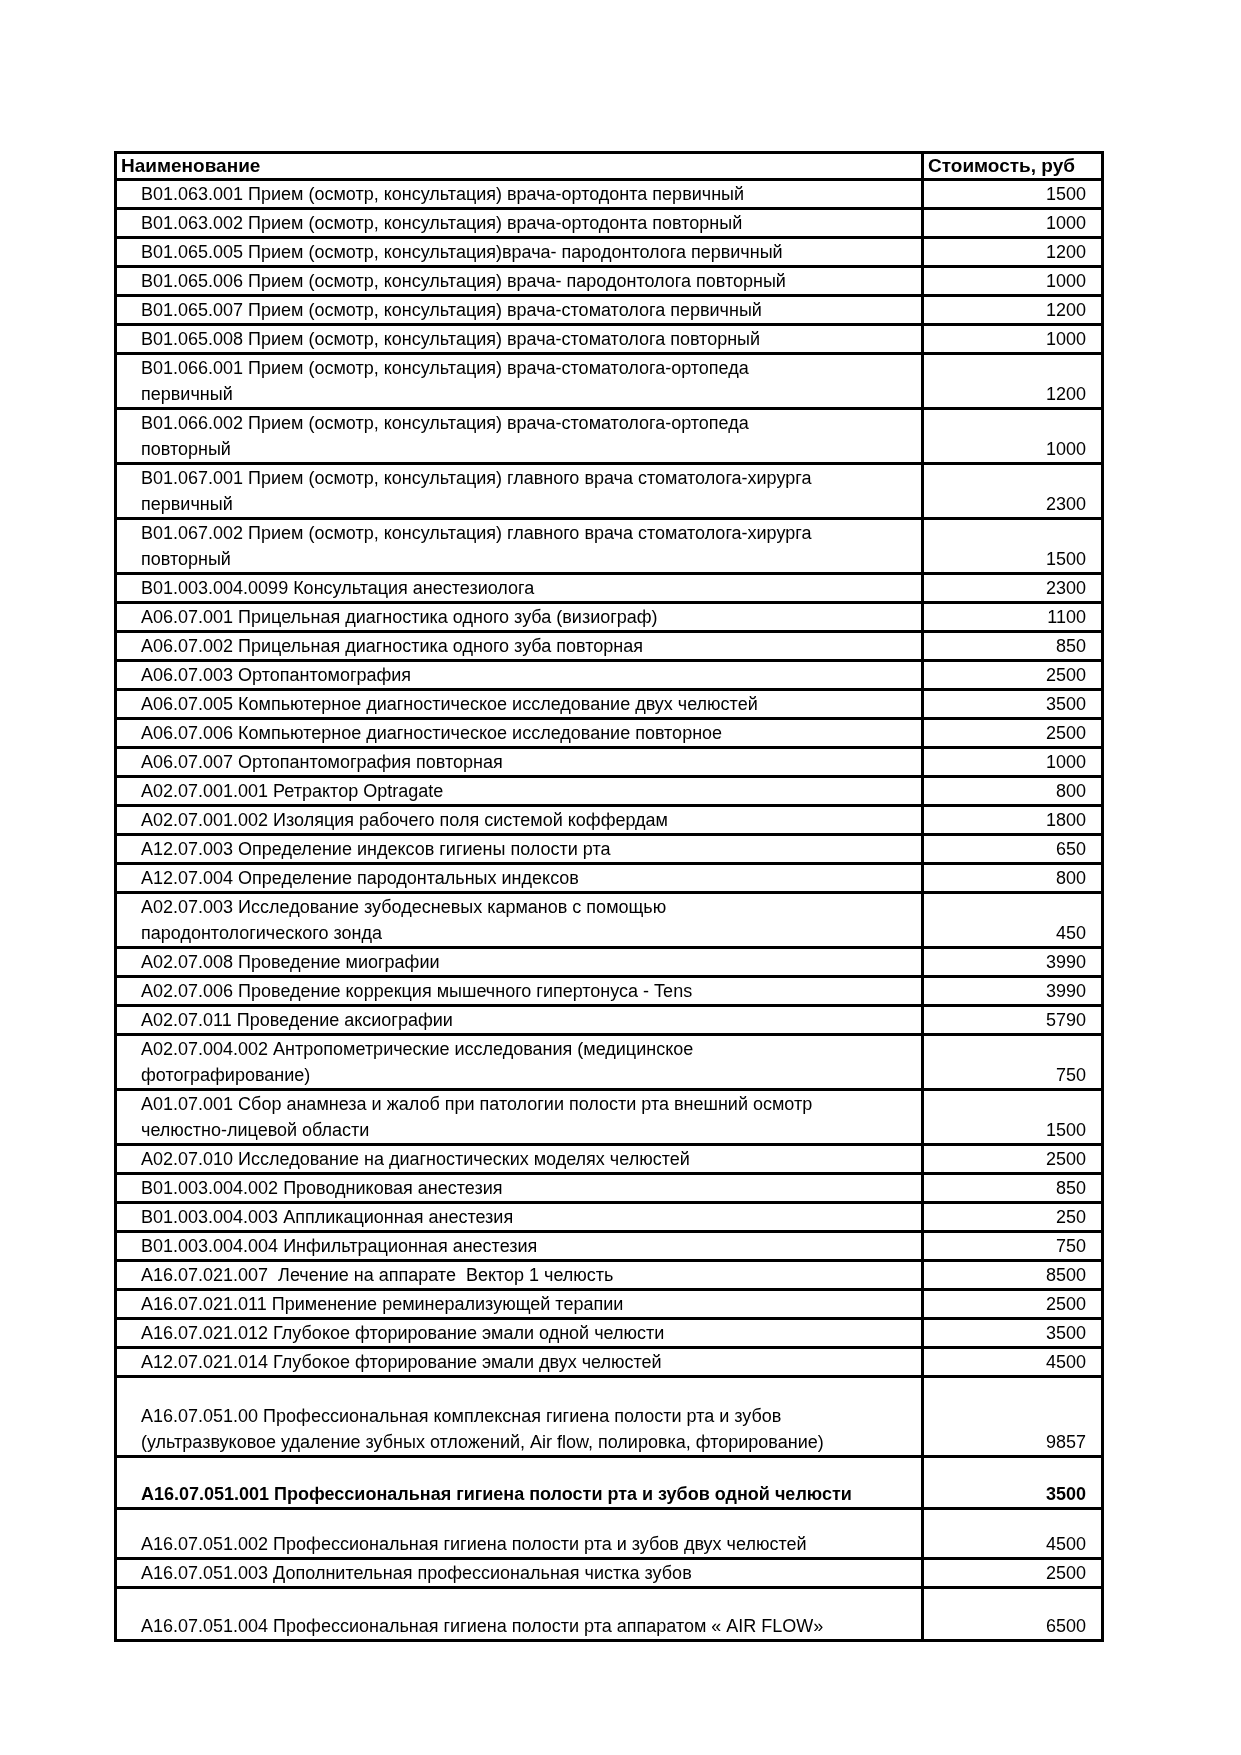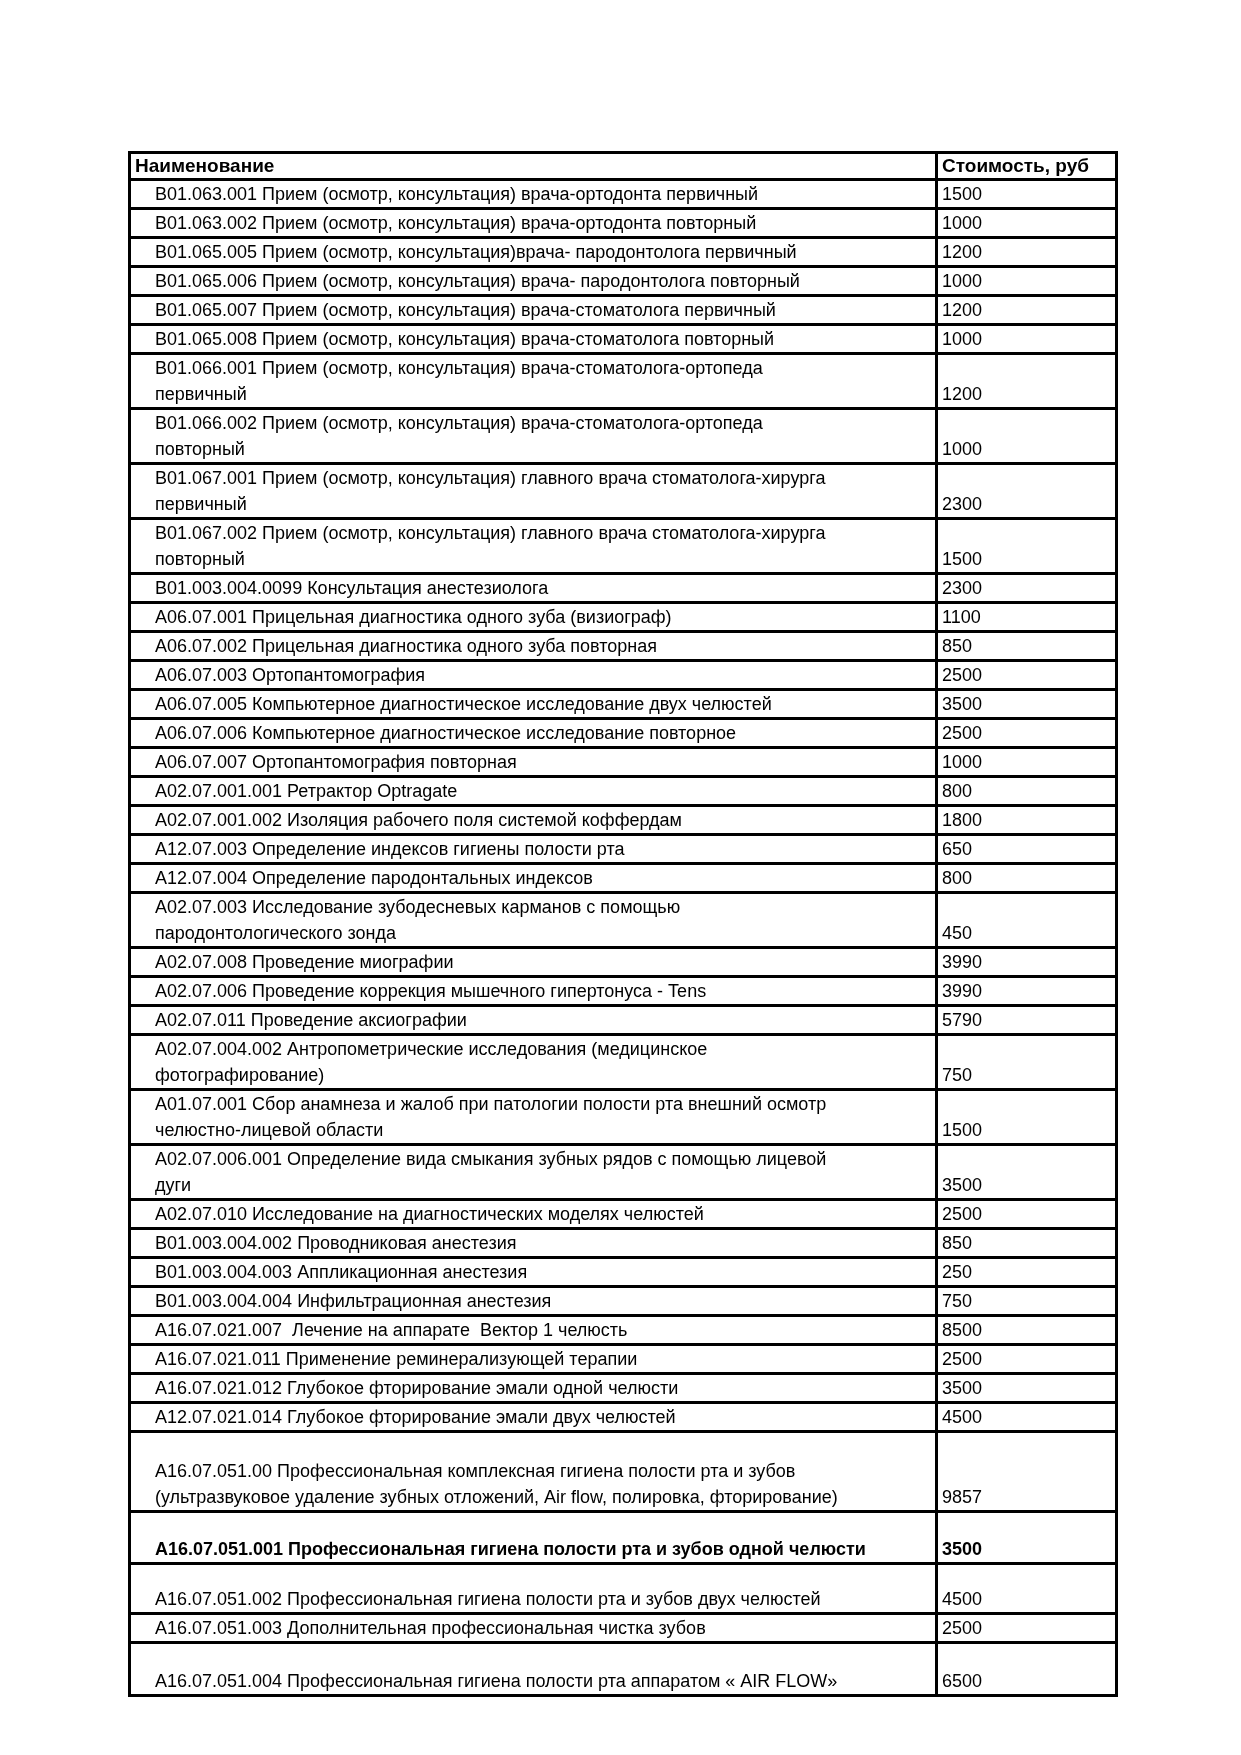--- a/index.html
+++ b/index.html
@@ -9,21 +9,21 @@
   }
   body {
     width: 1241px;
     height: 1755px;
     position: relative;
     font-family: "Liberation Sans", sans-serif;
     color: #000000;
   }
   .sheet {
     position: absolute;
-    left: 128px;
+    left: 114px;
     top: 151px;
   }
   table.price-table {
     border-collapse: collapse;
     table-layout: fixed;
     width: 987px;
     background: #ffffff;
   }
   .price-table th,
   .price-table td {
@@ -43,20 +43,21 @@
     line-height: 24px;
     vertical-align: middle;
   }
   td.name {
     text-align: left;
     white-space: pre-wrap;
     word-wrap: break-word;
     padding-left: 24px;
   }
   td.price {
+    text-align: right;
     padding-right: 15px;
   }
   col.c-name  { width: 807px; }
   col.c-price { width: 180px; }
 </style>
 </head>
 <body>
 
 <div class="sheet">
   <table class="price-table">
@@ -180,25 +181,20 @@
           <td class="name">А02.07.004.002 Антропометрические исследования (медицинское
 фотографирование)</td>
           <td class="price">750</td>
         </tr>
         <tr>
           <td class="name">А01.07.001 Сбор анамнеза и жалоб при патологии полости рта внешний осмотр
 челюстно-лицевой области</td>
           <td class="price">1500</td>
         </tr>
         <tr>
-          <td class="name">А02.07.006.001 Определение вида смыкания зубных рядов с помощью лицевой
-дуги</td>
-          <td class="price">3500</td>
-        </tr>
-        <tr>
           <td class="name">А02.07.010 Исследование на диагностических моделях челюстей</td>
           <td class="price">2500</td>
         </tr>
         <tr>
           <td class="name">В01.003.004.002 Проводниковая анестезия</td>
           <td class="price">850</td>
         </tr>
         <tr>
           <td class="name">В01.003.004.003 Аппликационная анестезия</td>
           <td class="price">250</td>

